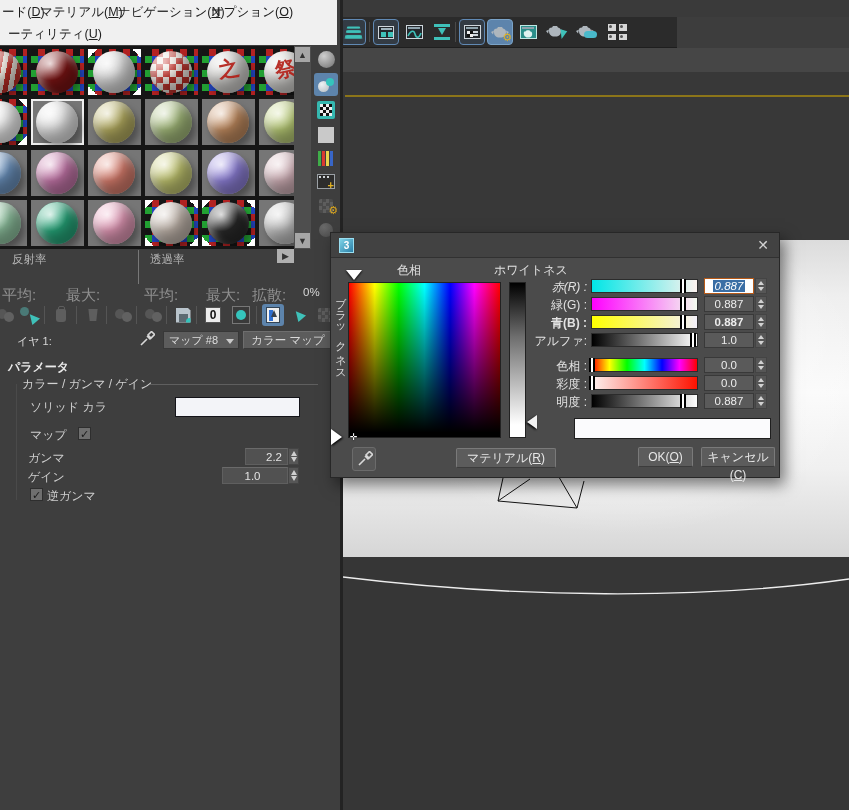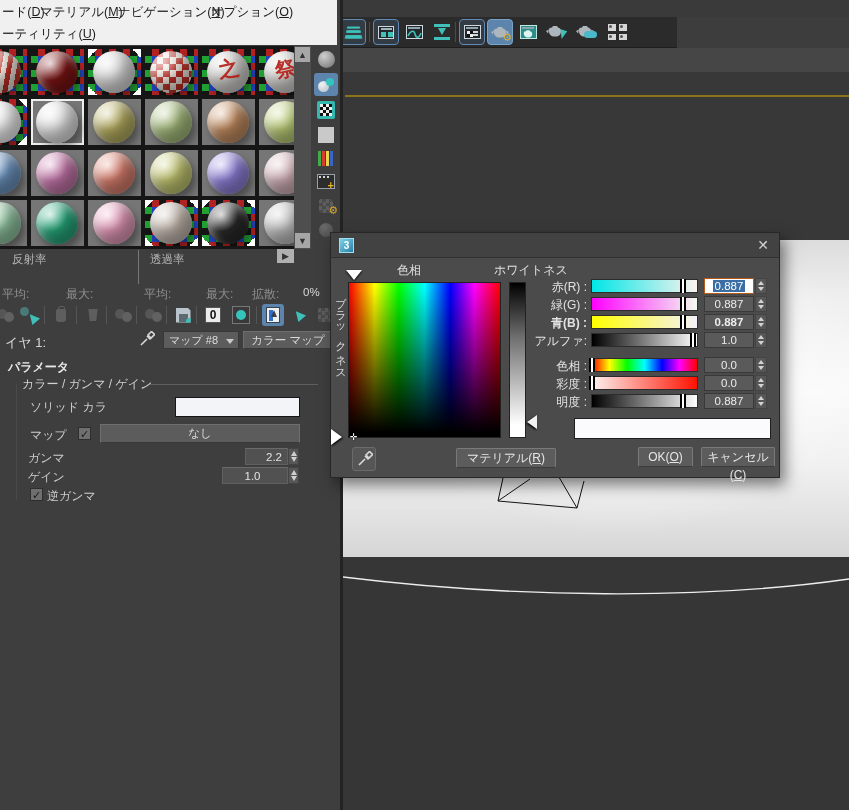--- a/index.html
+++ b/index.html
@@ -70,21 +70,21 @@
   .vbar-ic i{flex:1;margin-right:1px;}
   .film{position:relative;width:18px;height:15px;background:#2d2d2d;border:1px solid #9aa0a5;}
   .film:before{content:"";position:absolute;left:1px;top:1px;width:12px;height:2px;background:repeating-linear-gradient(90deg,#cfd4d8 0 2px,transparent 2px 4px);}
   .film:after{content:"+";position:absolute;right:0px;bottom:-3px;color:#e3b324;font-size:11px;font-weight:bold;}
   .dim-chk{width:14px;height:14px;background:conic-gradient(#4a4a4a 0 25%,#5d5d5d 0 50%,#4a4a4a 0 75%,#5d5d5d 0);background-size:7px 7px;border-radius:2px;position:relative;}
   .gear{position:absolute;right:-5px;bottom:-4px;color:#d9a51e;font-size:11px;}
   .dim-ball{width:14px;height:14px;border-radius:50%;background:radial-gradient(circle at 35% 30%,#6a6a6a,#4a4a4a);}
 
   
   .statlbl{position:absolute;color:#b4b4b4;font-size:11.5px;white-space:nowrap;}
-  .statlbl.dim{color:#8f8f8f;font-size:12px;}
+  .statlbl.dim{color:#8f8f8f;font-size:15px;}
   #stat-div{position:absolute;left:138px;top:250px;height:34px;border-left:1px solid #787878;}
   #me-toolbar{position:absolute;left:0;top:303px;width:337px;height:26px;}
   .mtb{position:absolute;top:1px;width:22px;height:22px;display:flex;align-items:center;justify-content:center;}
   .mtb.active{background:#5d84ac;border-radius:3px;}
   .msep{position:absolute;top:3px;width:1px;height:18px;background:#2a2a2a;border-right:1px solid #555;}
   .floppy{position:relative;width:15px;height:15px;background:#b9c4cc;clip-path:polygon(0 0,80% 0,100% 20%,100% 100%,0 100%);}
   .floppy:before{content:"";position:absolute;left:3px;top:6px;width:9px;height:8px;background:#5d6a72;}
   .floppy:after{content:"";position:absolute;right:-2px;bottom:-2px;width:7px;height:7px;border-radius:50%;background:#35c4bc;}
   .circle-box{width:18px;height:18px;background:#3a3a3a;border:1px solid #777;display:flex;align-items:center;justify-content:center;}
   .circle-box i{width:10px;height:10px;border-radius:50%;background:#35c4bc;}
@@ -245,21 +245,21 @@
   <svg class="curve" width="506" height="50">
     <path d="M0,17 C170,38 360,40 506,19" stroke="#ededed" stroke-width="1.3" fill="none"></path>
   </svg>
 
   <div class="abs" id="me">
     <div id="me-menubar">
       <span class="menu-item" style="left:2px;top:4px"><span>ード(</span><span class="mn">D</span><span>)</span></span>
       <span class="menu-item" style="left:40px;top:4px"><span>マテリアル(</span><span class="mn">M</span><span>)</span></span>
       <span class="menu-item" style="left:118px;top:4px"><span>ナビゲーション(</span><span class="mn">N</span><span>)</span></span>
       <span class="menu-item" style="left:211px;top:4px"><span>オプション(</span><span class="mn">O</span><span>)</span></span>
-      <span class="menu-item" style="left:2px;top:26px"><span>ーティリティ(</span><span class="mn">U</span><span>)</span></span>
+      <span class="menu-item" style="left:8px;top:26px"><span>ーティリティ(</span><span class="mn">U</span><span>)</span></span>
     </div>
 
     <div id="swatch-panel">
         <div class="swcell" style="left: -28px; top: 1px;">
           <div class="swin checker">
             <div class="ball" style="background: radial-gradient(circle at 34% 30%, rgba(255, 255, 255, 0.65), rgba(255, 255, 255, 0) 40%), repeating-linear-gradient(100deg, rgb(194, 48, 40) 0px, rgb(194, 48, 40) 5px, rgb(236, 228, 218) 5px, rgb(236, 228, 218) 10px);"></div>
           </div>
         </div>
         <div class="swcell" style="left: 29px; top: 1px;">
           <div class="swin checker">
@@ -496,41 +496,40 @@
         </div>
       <div class="mtb" style="left:288px">
           <span class="uparrow"></span>
         </div>
       <div class="mtb" style="left:314px">
           <span class="dim-chk"></span>
         </div>
     </div>
 
     <div id="layer-row">
-      <span class="statlbl" style="left:5px;top:334px;color:#d6d6d6;font-size:13px">イヤ 1:</span>
+      <span class="statlbl" style="left:17px;top:334px;color:#d6d6d6;font-size:11px">イヤ 1:</span>
       <div class="abs" style="left:138px;top:331px;width:20px;height:18px">
         <svg width="17" height="17">
             <path class="pipette" d="M3 14 L9 8 M9 5 l3.5 3.5 M10 4 l3 3 3.5-3.5 -3-3 z"></path>
           </svg>
       </div>
       <div class="dd"><span>マップ #8</span><span class="car"></span></div>
       <div class="btn-me" style="left:243px;top:331px;width:90px;height:18px;line-height:16px"><span>カラー マップ</span></div>
     </div>
 
     <div id="param-hdr">パラメータ</div>
     <span id="grp-lbl">カラー / ガンマ / ゲイン</span>
     <div id="grp-line"></div>
     <div id="grp-left"></div>
 
     <span class="plbl" style="left:30px;top:399px">ソリッド カラ</span>
     <div id="solid-swatch"></div>
 
     <span class="plbl" style="left:30px;top:427px">マップ</span>
     <div class="cbox" style="left:78px;top:427px">✓</div>
-    <div class="btn-me" style="left:100px;top:424px;width:200px;height:19px;line-height:17px"><span>なし</span></div>
 
     <span class="plbl" style="left:28px;top:450px">ガンマ</span>
     <div class="spinbox" style="left:245px;top:448px;width:43px">2.2</div>
     <div class="spinner" style="left:288px;top:448px"></div>
 
     <span class="plbl" style="left:28px;top:469px">ゲイン</span>
     <div class="spinbox" style="left:222px;top:467px;width:66px;text-align:center">1.0</div>
     <div class="spinner" style="left:288px;top:467px"></div>
 
     <div class="cbox" style="left:30px;top:488px">✓</div>
@@ -548,21 +547,21 @@
     <span id="blackness-lbl">ブラックネス</span>
 
     <div id="hue-marker"></div>
     <div id="hue-square"></div>
     <div id="blk-marker"></div>
     <span id="pick-cross">✛</span>
     <div id="white-strip"></div>
     <div id="wht-marker"></div>
 
     <div id="channel-rows">
-        <div class="chrow" style="top: 46px;">
+        <div class="chrow" style="top: 46px; font-style: italic;">
           <span class="chlbl">赤(R) :</span>
           <div class="chslider" style="background: linear-gradient(to right, rgb(0, 230, 230), rgb(253, 243, 239));">
             <div class="chmarker" style="left: calc(88.7% - 5px);"></div>
           </div>
           <div class="chval sel"><span>0.887</span></div>
           <div class="chspin"></div>
         </div>
         <div class="chrow" style="top: 64px;">
           <span class="chlbl">緑(G) :</span>
           <div class="chslider" style="background: linear-gradient(to right, rgb(255, 0, 255), rgb(243, 251, 239));">

